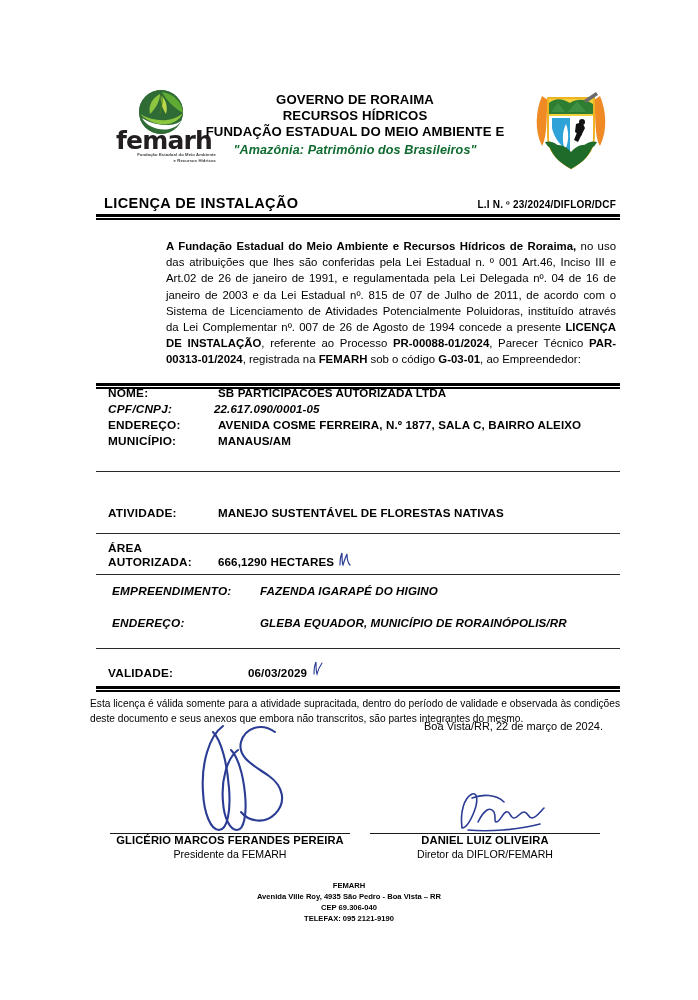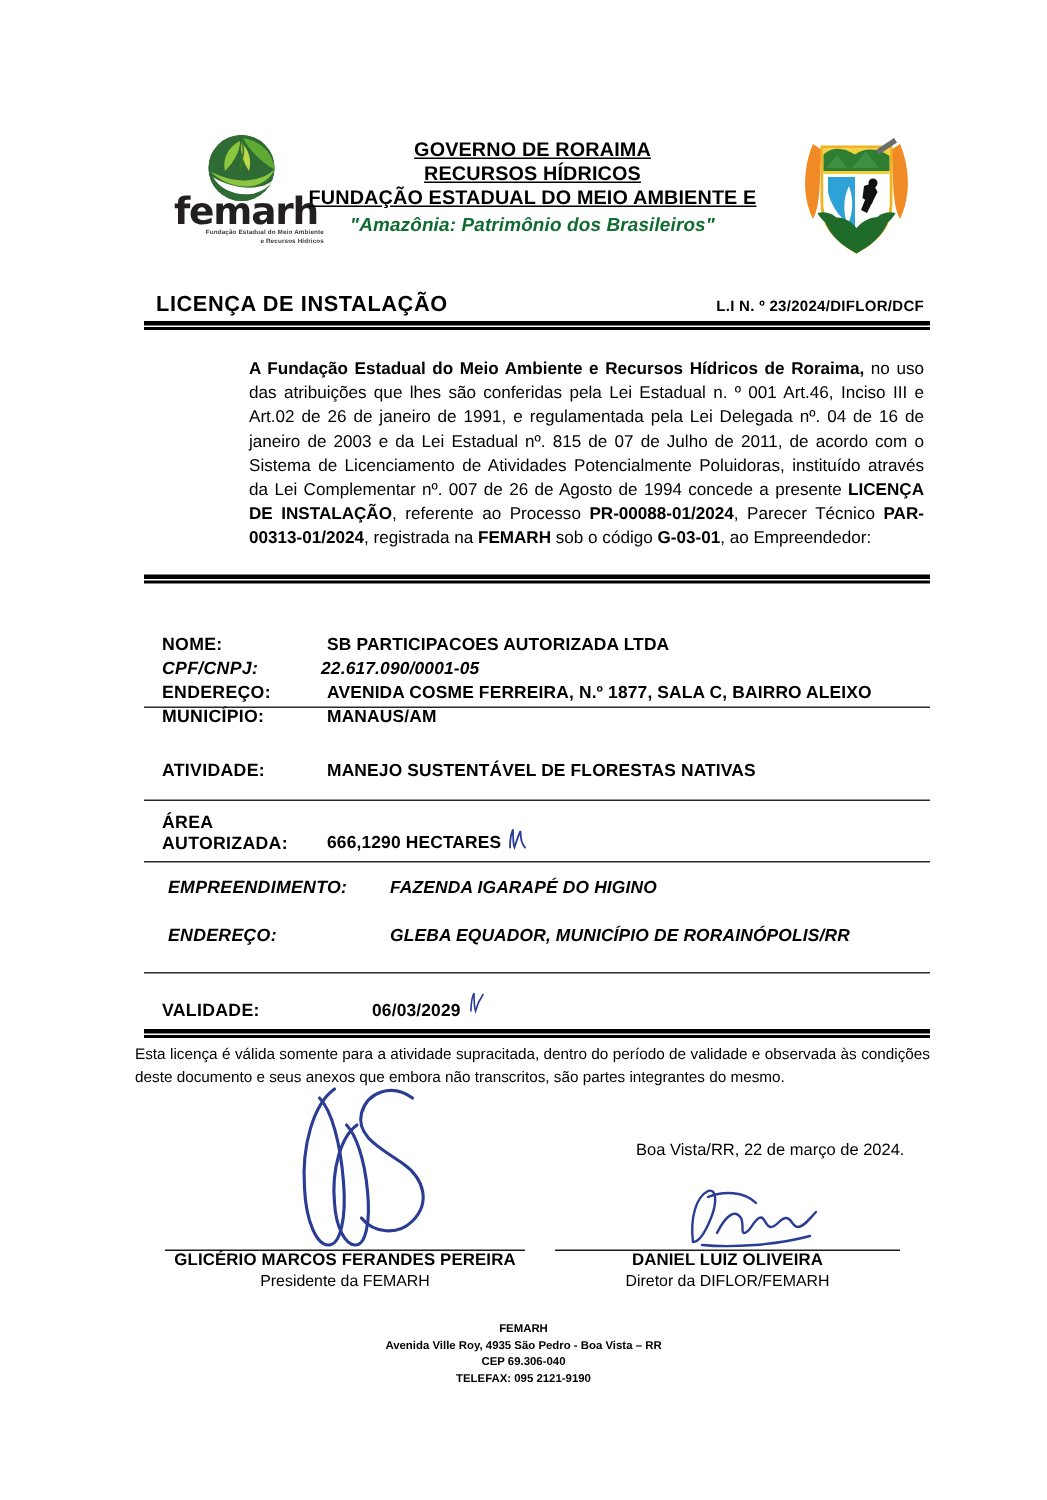--- a/index.html
+++ b/index.html
@@ -66,21 +66,20 @@
     left: 190px; top: 4px;
     width: 330px;
     text-align: center;
   }
   .header-titles .t {
     font-weight: bold;
     font-size: 13.2px;
     line-height: 1.22;
     color: #000;
     letter-spacing: 0.1px;
-    text-decoration: underline;
   }
   .header-titles .slogan {
     margin-top: 3px;
     font-weight: bold;
     font-style: italic;
     font-size: 12.6px;
     color: #0f6b2f;
     letter-spacing: 0.1px;
   }
   .arms {
@@ -159,21 +158,21 @@
   .note {
     position: absolute;
     left: 90px; top: 697px;
     width: 530px;
     font-size: 10.2px;
     line-height: 1.45;
     text-align: justify;
   }
   .place-date {
     position: absolute;
-    left: 424px; top: 761px;
+    left: 424px; top: 720px;
     font-size: 11px;
   }
   
   .sig-line {
     position: absolute;
     height: 1.2px;
     background: #1a1a1a;
     top: 833px;
   }
   .sig-left-line { left: 110px; width: 240px; }
@@ -267,21 +266,21 @@
     <div class="num">L.I N. º 23/2024/DIFLOR/DCF</div>
   </div>
   <div class="rule-thick" style="top:214px;"></div>
 
   <div class="preamble">
     <b>A Fundação Estadual do Meio Ambiente e Recursos Hídricos de Roraima,</b><span> no uso das atribuições que lhes são conferidas pela Lei Estadual n. º 001 Art.46, Inciso III e Art.02 de 26 de janeiro de 1991, e regulamentada pela Lei Delegada nº. 04 de 16 de janeiro de 2003 e da Lei Estadual nº. 815 de 07 de Julho de 2011, de acordo com o Sistema de Licenciamento de Atividades Potencialmente Poluidoras, instituído através da Lei Complementar nº. 007 de 26 de Agosto de 1994 concede a presente </span><b>LICENÇA DE INSTALAÇÃO</b><span>, referente ao Processo </span><b>PR-00088-01/2024</b><span>, Parecer Técnico </span><b>PAR-00313-01/2024</b><span>, registrada na </span><b>FEMARH</b><span> sob o código </span><b>G-03-01</b><span>, ao Empreendedor:</span>
   </div>
 
   <div class="rule-thick" style="top:383px;"></div>
 
-  <div class="field-block" style="left:108px; top:422px; width:512px;">
+  <div class="field-block" style="left:108px; top:386px; width:512px;">
     <div class="frow" style="margin-bottom:2px;">
       <div class="flabel" style="width:110px;">NOME:</div>
       <div class="fvalue">SB PARTICIPACOES AUTORIZADA LTDA</div>
     </div>
     <div class="frow" style="margin-bottom:2px;font-style:italic;">
       <div class="flabel" style="width:110px;">CPF/CNPJ:</div>
       <div class="fvalue" style="margin-left:-4px;">22.617.090/0001-05</div>
     </div>
     <div class="frow" style="margin-bottom:2px;">
       <div class="flabel" style="width:110px;">ENDEREÇO:</div>

